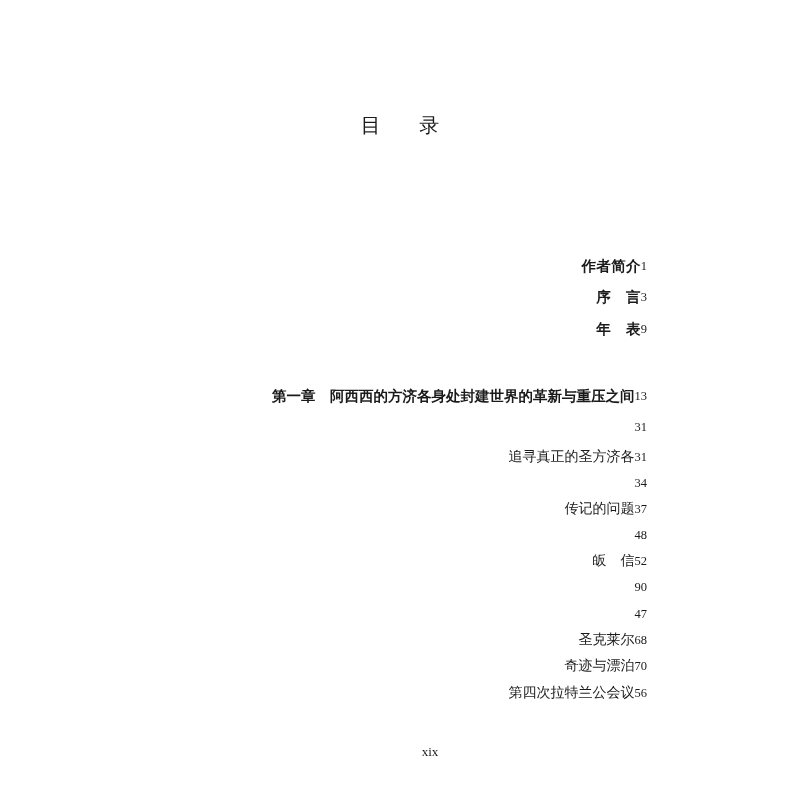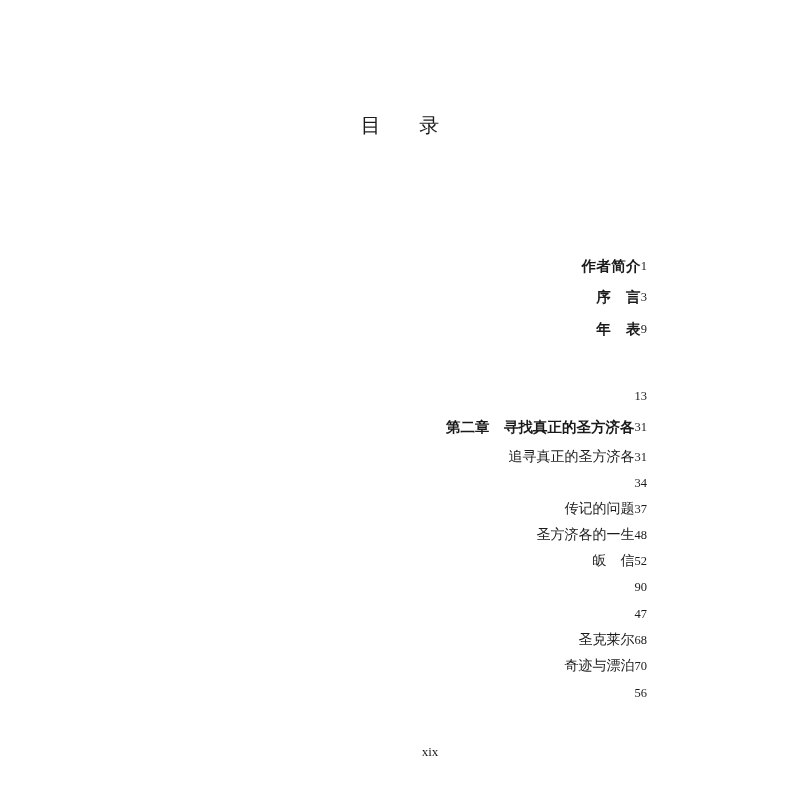--- a/index.html
+++ b/index.html
@@ -90,40 +90,39 @@
   <div class="row major" style="top:286px">
     <span class="label">序　言</span>
     <span class="page">3</span>
   </div>
   <div class="row major" style="top:318px">
     <span class="label">年　表</span>
     <span class="page">9</span>
   </div>
 
   <div class="row chapter" style="top:385px">
+    <span class="label">第一章　阿西西的方济各身处封建世界的革新与重压之间</span>
     <span class="page">13</span>
   </div>
   <div class="row chapter" style="top:416px">
-    <span class="label">第二章　寻找真正的圣方济各</span>
     <span class="page">31</span>
   </div>
 
   <div class="row sub" style="top:446px">
     <span class="label">追寻真正的圣方济各</span>
     <span class="page">31</span>
   </div>
   <div class="row sub" style="top:472px">
     <span class="page">34</span>
   </div>
   <div class="row sub" style="top:498px">
     <span class="label">传记的问题</span>
     <span class="page">37</span>
   </div>
   <div class="row sub" style="top:524px">
-    <span class="label">圣方济各的一生</span>
     <span class="page">48</span>
   </div>
   <div class="row sub" style="top:550px">
     <span class="label">皈　信</span>
     <span class="page">52</span>
   </div>
   <div class="row sub" style="top:576px">
     <span class="page">90</span>
   </div>
   <div class="row sub" style="top:603px">
@@ -131,17 +130,18 @@
   </div>
   <div class="row sub" style="top:629px">
     <span class="label">圣克莱尔</span>
     <span class="page">68</span>
   </div>
   <div class="row sub" style="top:655px">
     <span class="label">奇迹与漂泊</span>
     <span class="page">70</span>
   </div>
   <div class="row sub" style="top:682px">
+    <span class="label">第四次拉特兰公会议</span>
     <span class="page">56</span>
   </div>
 </div>
 
 <div class="footer-page">xix</div>
 
 </body></html>

